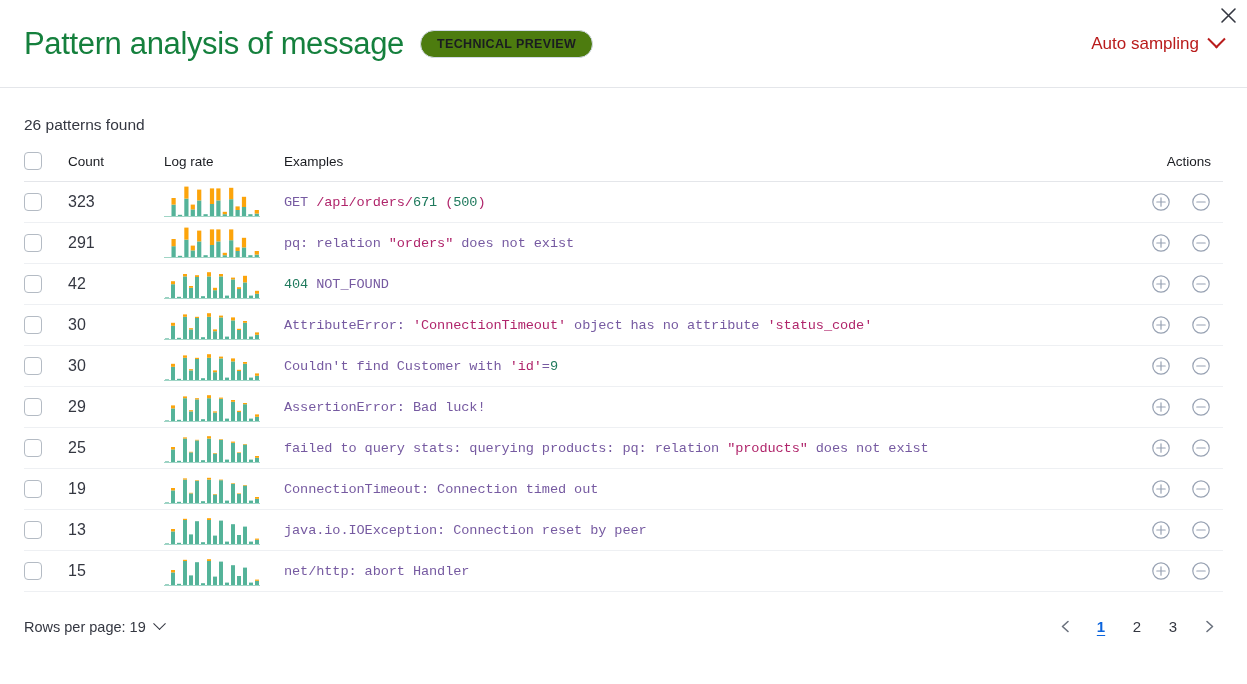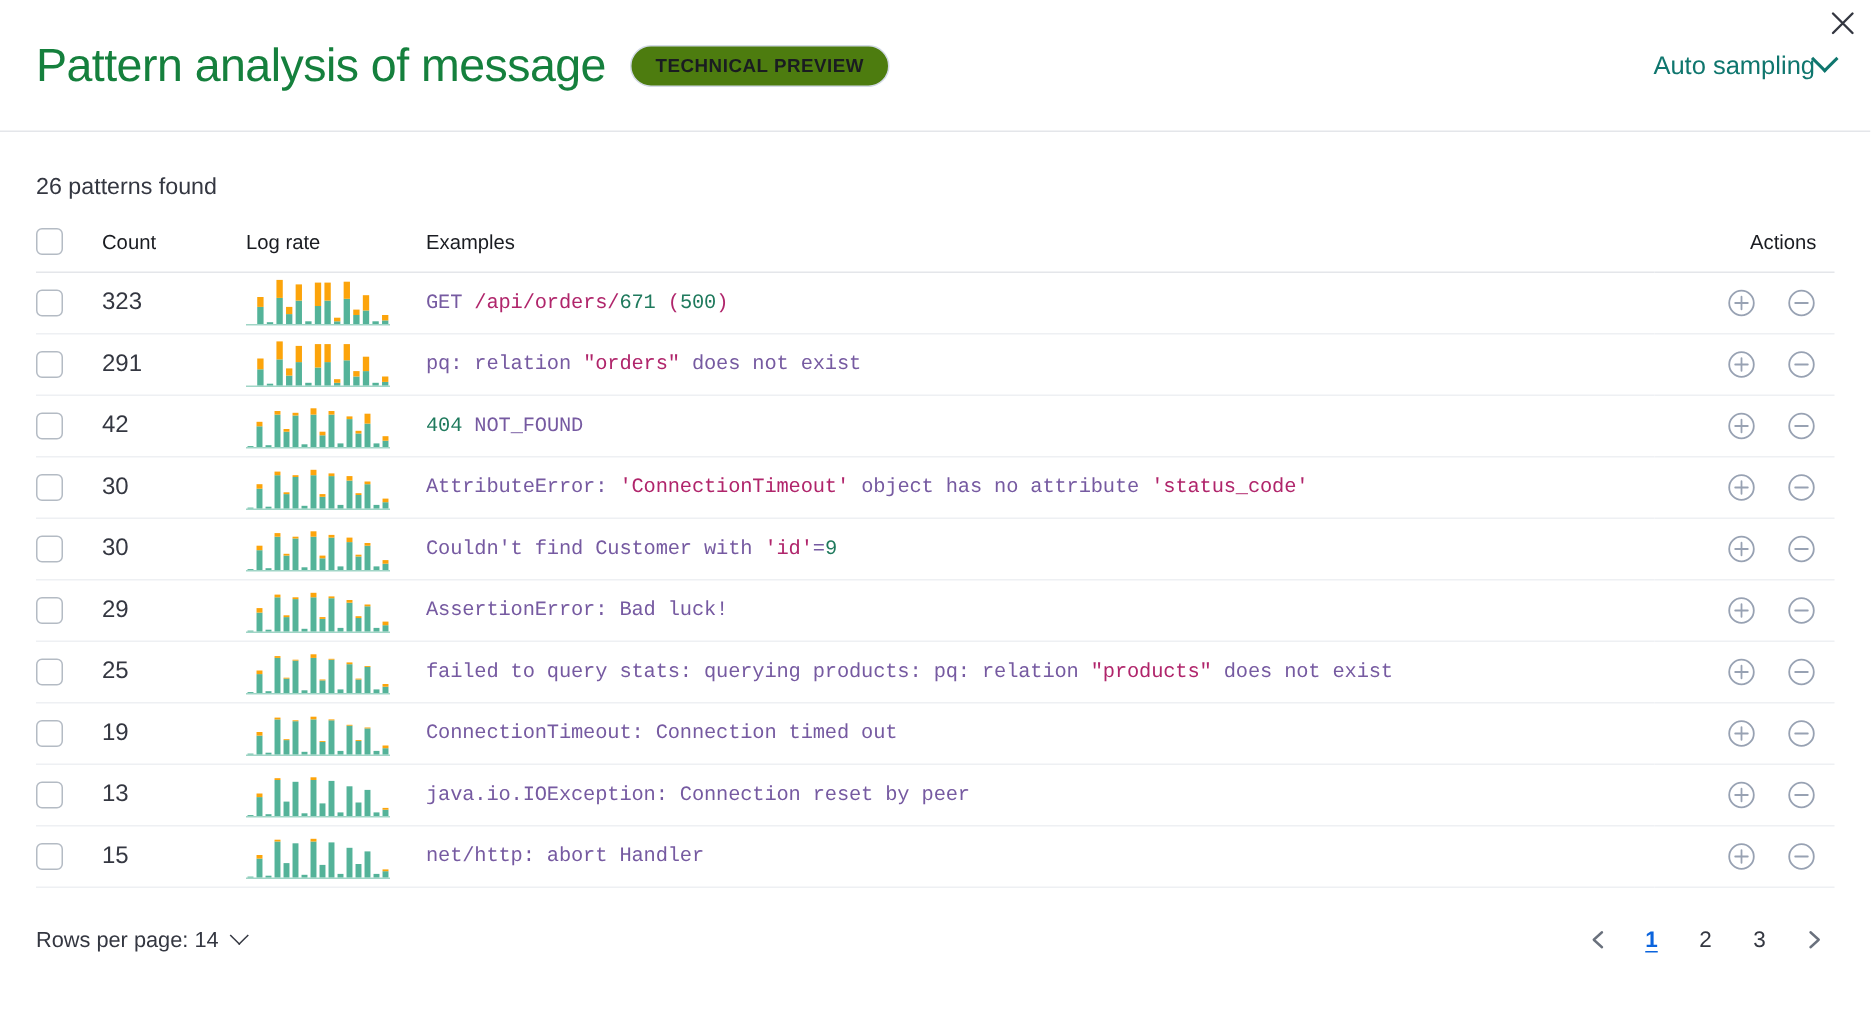--- a/index.html
+++ b/index.html
@@ -43,24 +43,25 @@
     color: #1a1c21;
     background: #4d7c0f;
     white-space: nowrap;
   }
   .header-right {
     margin-left: auto;
     display: flex;
     align-items: center;
   }
   .auto-sampling {
-    color: #0f766e;
+    color: #b91c1c;
     font-size: 17px;
     display: inline-flex;
     align-items: center;
+    gap: 11px;
     cursor: pointer;
     white-space: nowrap;
   }
   .chev {
     display: inline-block;
     width: 13px; height: 13px;
     border-right: 2px solid currentColor;
     border-bottom: 2px solid currentColor;
     transform: rotate(45deg) translate(-3px,-3px);
   }
@@ -706,21 +707,21 @@
               </svg>
             </span></td>
         </tr>
       </tbody>
   </table>
 
 </div>
 
 <div class="footer">
   <span class="rows-per-page">
-    <span>Rows per page: 14</span>
+    <span>Rows per page: 19</span>
     <span class="chev-sm"></span>
   </span>
 
   <div class="pager" id="pager">
     <span class="pager-arrow">
       <svg width="13" height="13" viewBox="0 0 13 13" aria-hidden="true">
         <path d="M9 1.5 L3.5 6.5 L9 11.5" stroke="currentColor" stroke-width="1.6" fill="none" stroke-linecap="round" stroke-linejoin="round"></path>
       </svg>
     </span>
     <span id="pages-holder"><span class="pg active">1</span><span class="pg">2</span><span class="pg">3</span></span>

